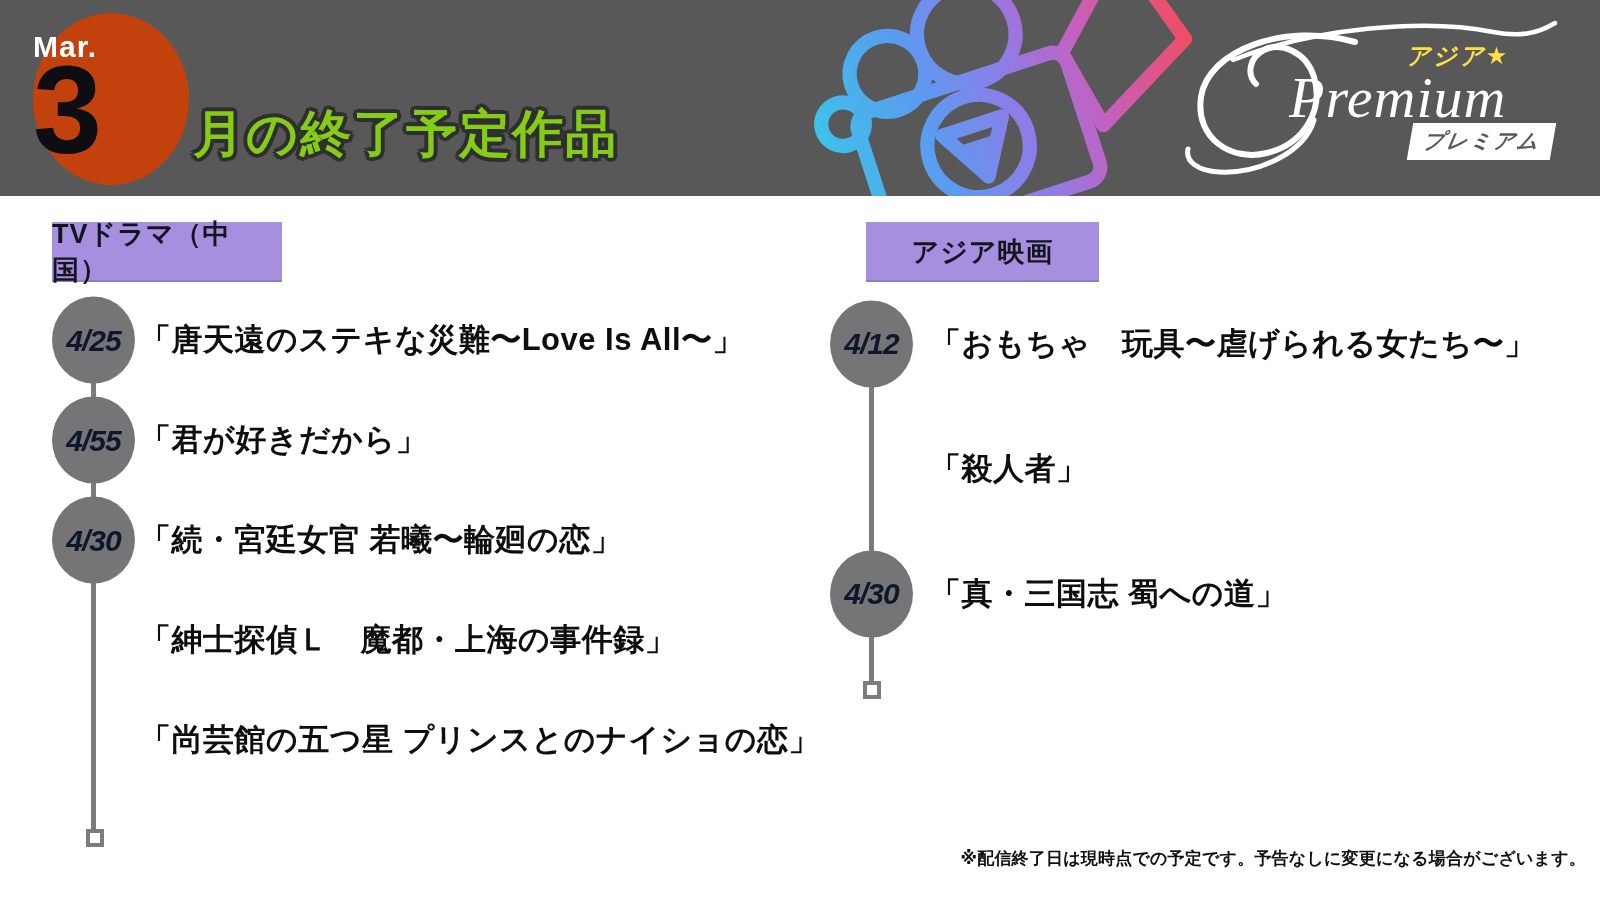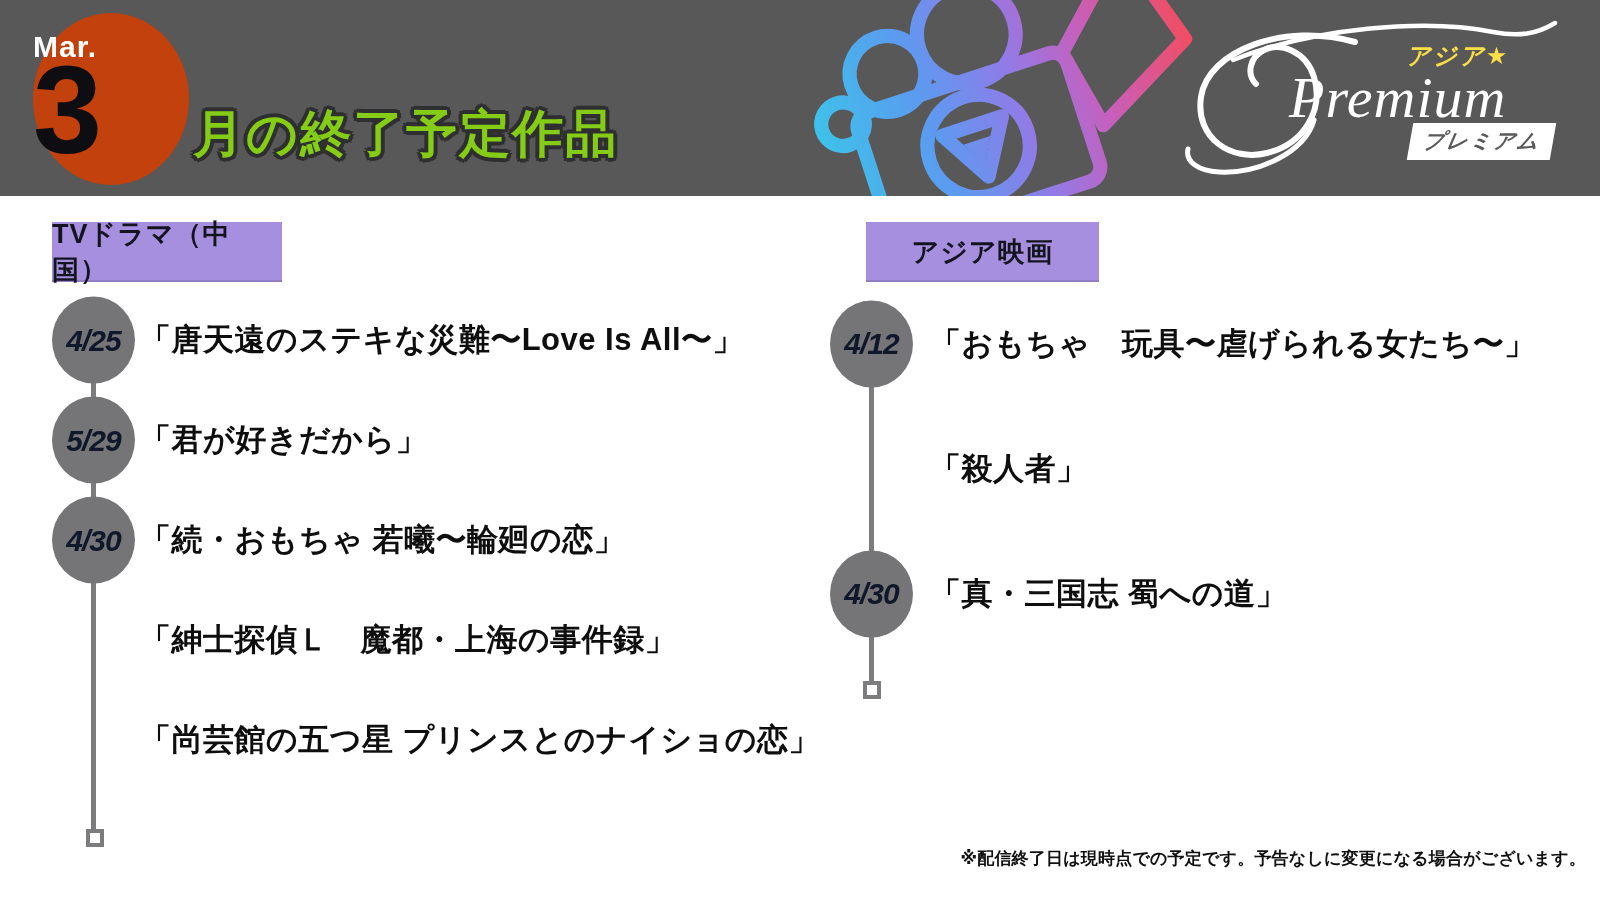--- a/index.html
+++ b/index.html
@@ -140,29 +140,29 @@
 
   <div class="rows rows-left" id="col-0">
       <div class="row">
         <div class="date-wrap">
           <div class="date-circle">4/25</div>
         </div>
         <div class="row-title">「唐天遠のステキな災難〜Love Is All〜」</div>
       </div>
       <div class="row">
         <div class="date-wrap">
-          <div class="date-circle">5/29</div>
+          <div class="date-circle">4/55</div>
         </div>
         <div class="row-title">「君が好きだから」</div>
       </div>
       <div class="row">
         <div class="date-wrap">
           <div class="date-circle">4/30</div>
         </div>
-        <div class="row-title">「続・おもちゃ 若曦〜輪廻の恋」</div>
+        <div class="row-title">「続・宮廷女官 若曦〜輪廻の恋」</div>
       </div>
       <div class="row">
         <div class="date-wrap"></div>
         <div class="row-title">「紳士探偵Ｌ　魔都・上海の事件録」</div>
       </div>
       <div class="row">
         <div class="date-wrap"></div>
         <div class="row-title">「尚芸館の五つ星 プリンスとのナイショの恋」</div>
       </div>
       <div class="row">

